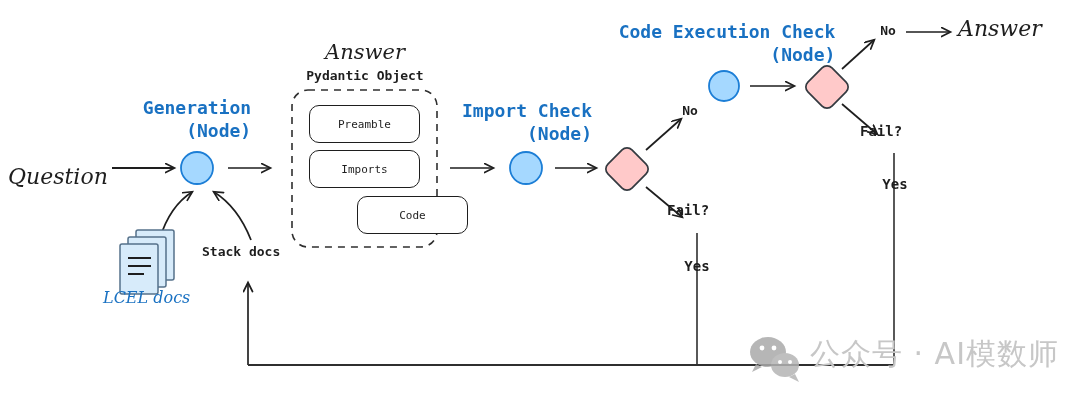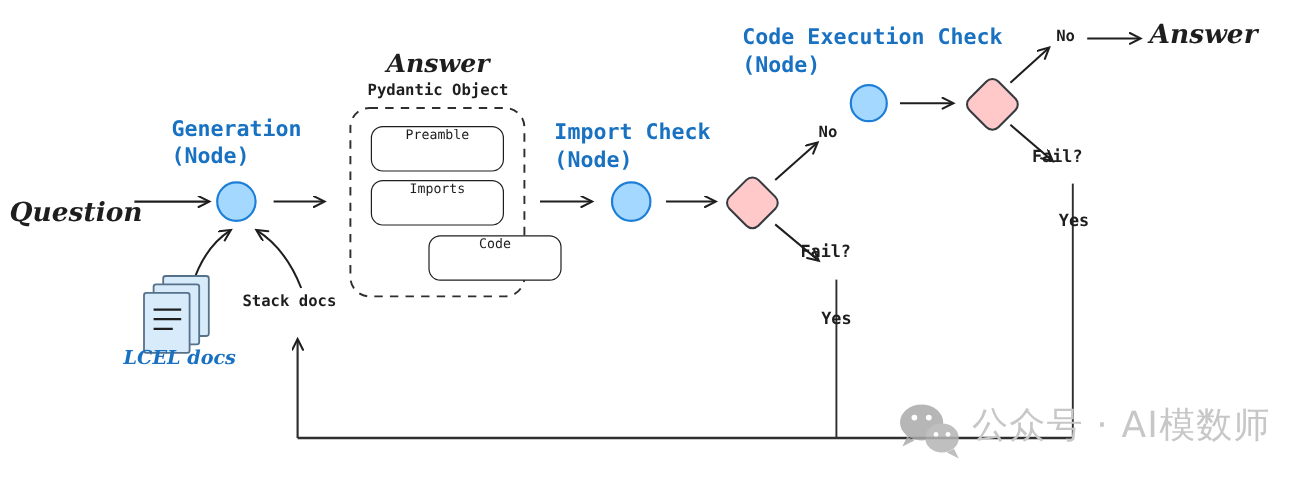--- a/index.html
+++ b/index.html
@@ -3,31 +3,31 @@
 <meta charset="utf-8">
 <style>
   html,body { margin:0; padding:0; background:#ffffff; }
   #canvas {
     position:relative; width:1080px; height:405px; background:#ffffff;
     overflow:hidden; font-family:"DejaVu Sans Mono", monospace; color:#1e1e1e;
   }
   #wires { position:absolute; left:0; top:0; width:1080px; height:405px; }
   .abs { position:absolute; white-space:nowrap; }
   .cx { transform:translateX(-50%); text-align:center; }
-  .hand { font-family:"DejaVu Serif", serif; font-style:italic; font-weight:bold; }
+  .hand { font-family:"DejaVu Serif", serif; font-style:italic; font-weight:normal; }
   .node-title {
     font-family:"DejaVu Sans Mono", monospace; font-weight:bold;
-    color:#1971c2; font-size:18px; line-height:1.28; text-align:left;
+    color:#1971c2; font-size:18px; line-height:1.28; text-align:right;
   }
   .mono-label { font-family:"DejaVu Sans Mono", monospace; font-weight:600; font-size:14px;margin-top:44px; }
   .mono-small { font-family:"DejaVu Sans Mono", monospace; font-weight:600; font-size:13px; }
   .field-box {
     position:absolute; left:309px; width:109px; height:36px;
     border:1.6px solid #1e1e1e; border-radius:10px;
-    display:flex; justify-content:center;
+    display:flex; align-items:center; justify-content:center;
     font-size:11px; font-family:"DejaVu Sans Mono", monospace; background:#fff;
   }
   .watermark {
     position:absolute; left:746px; top:334px; display:flex; align-items:flex-start; gap:8px;
     color:#c7c7c7; font-family:"DejaVu Sans", sans-serif; font-size:30px; letter-spacing:1px;
   }
 </style>
 </head>
 <body>
 

